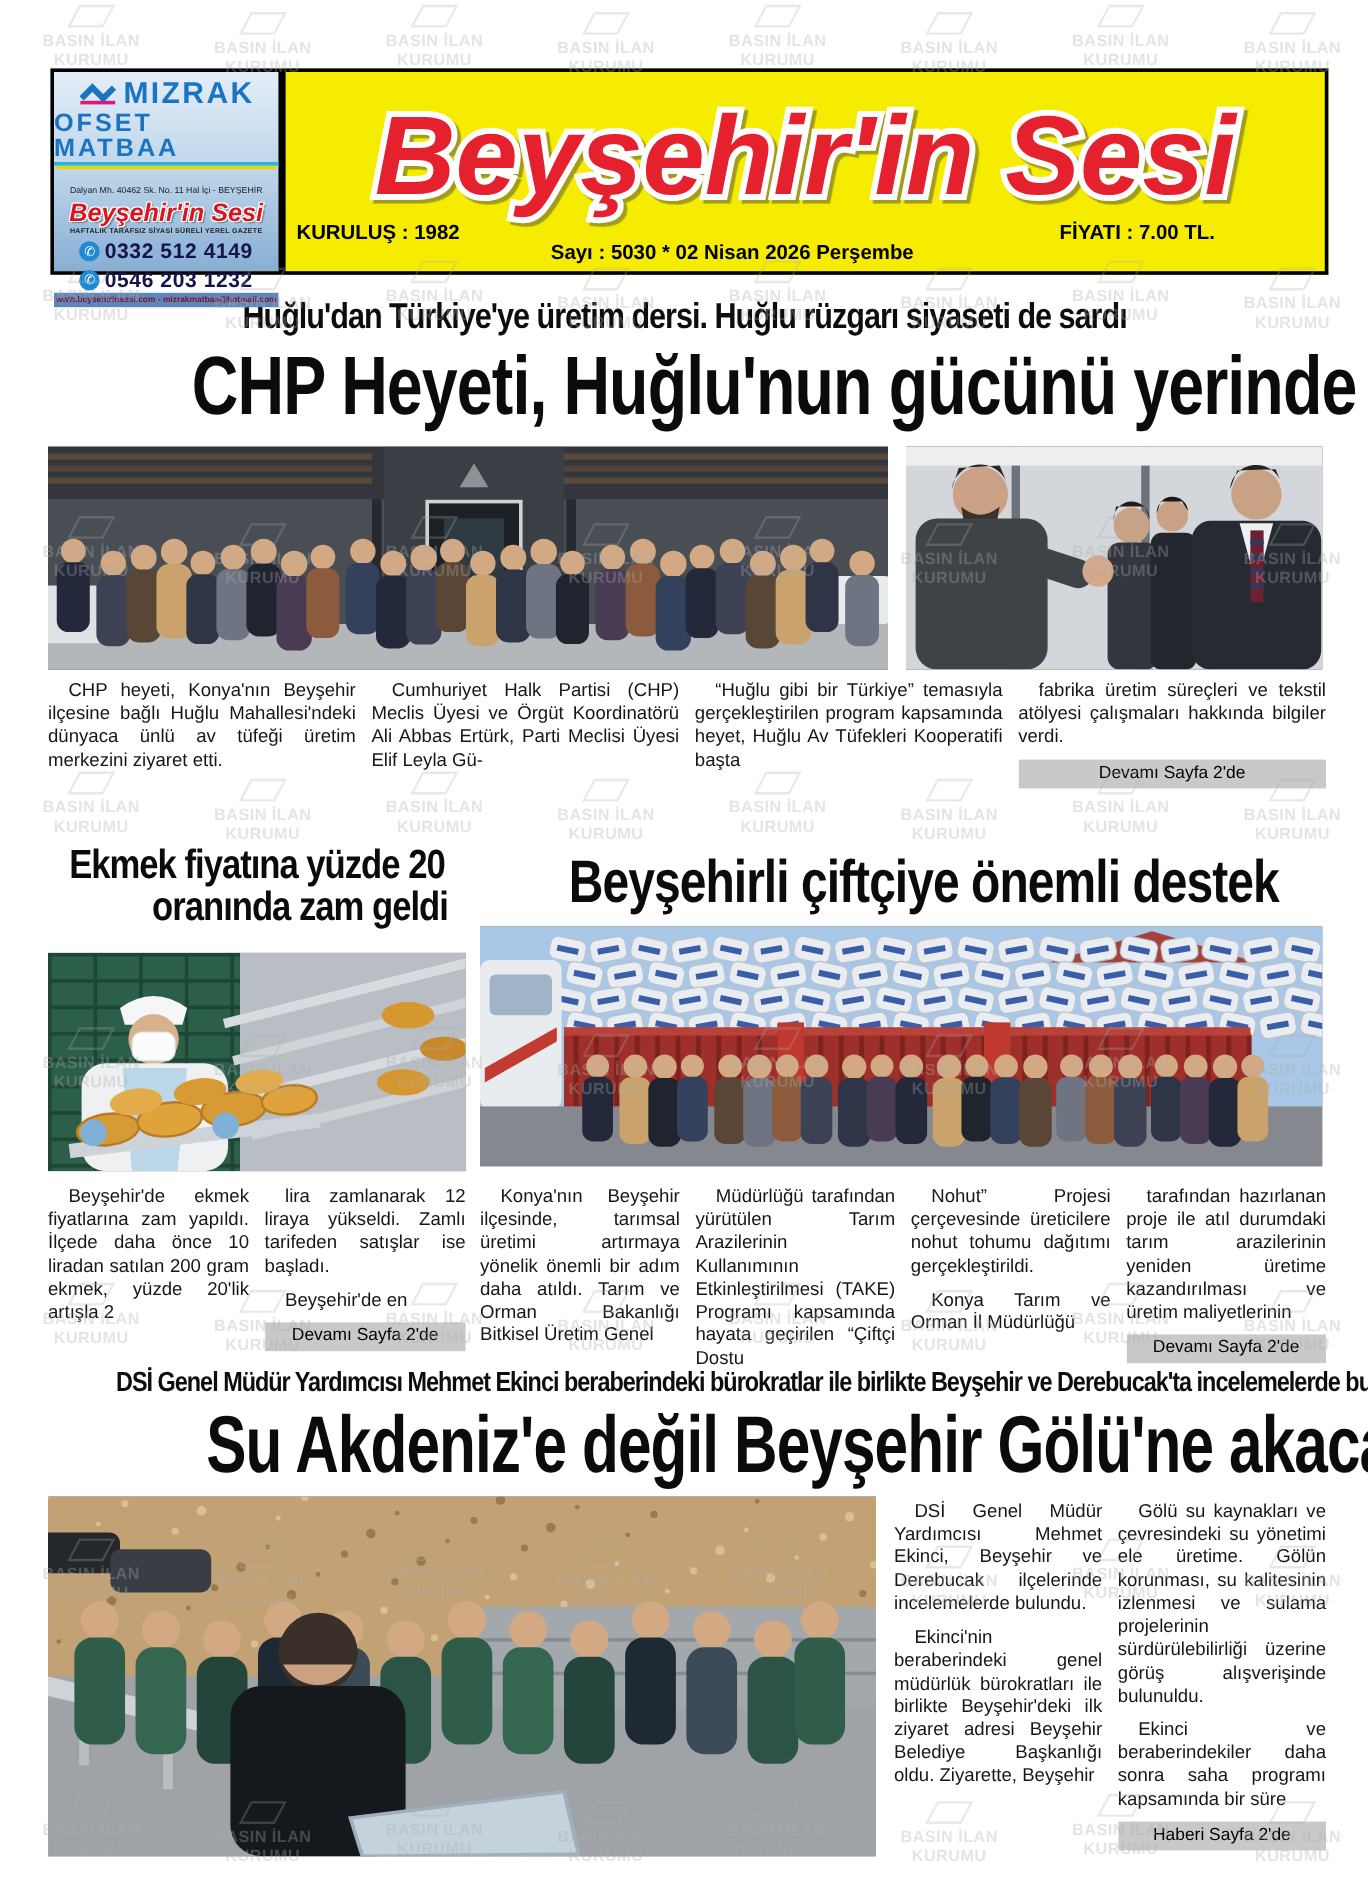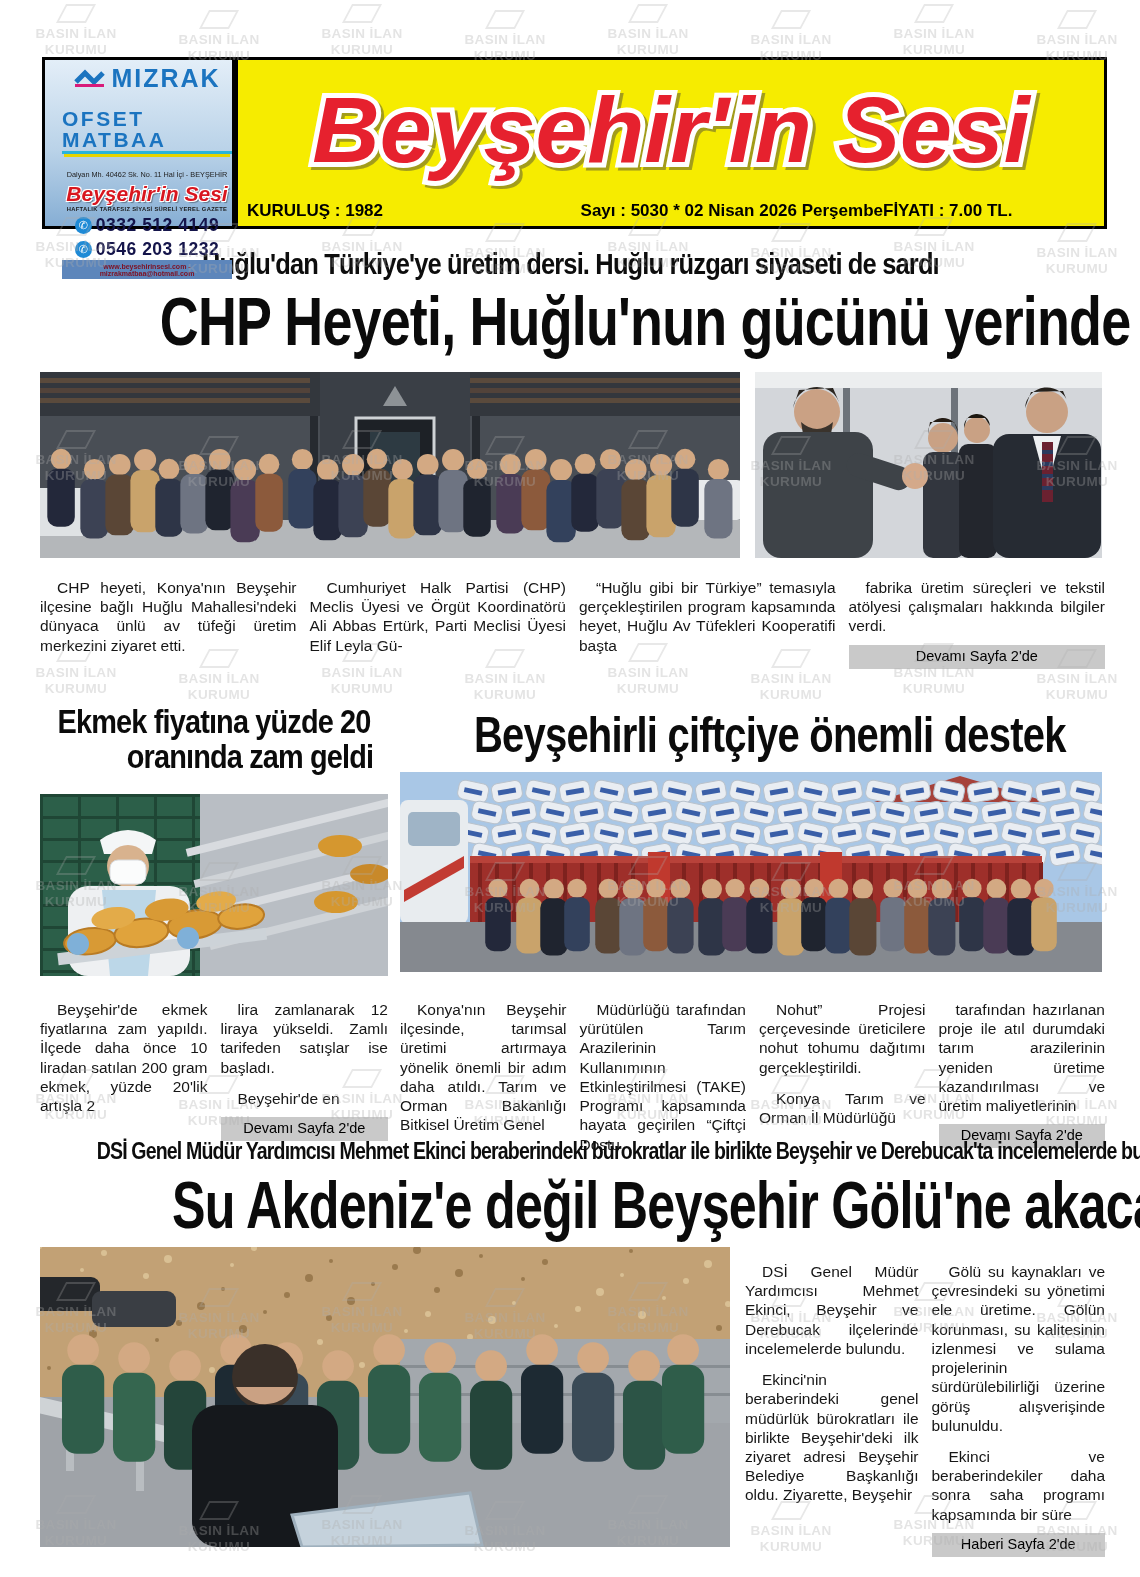--- a/index.html
+++ b/index.html
@@ -17,25 +17,25 @@
   .wm .wm-cube {
     display:block; width:26px; height:15px; margin:0 auto 3px;
     border:2px solid rgba(172,172,172,.28); transform:skewX(-28deg);
   }
 
   
   .logo-box {
     position:absolute; left:42px; top:57px; width:193px; height:172px;
     border:3px solid #000; box-sizing:border-box;
     background:linear-gradient(180deg,#e3eef8 0%,#b9d2e8 55%,#86aed4 100%);
-    display:flex; flex-direction:column; align-items:center; z-index:5;padding-left:17px;
+    display:flex; flex-direction:column; align-items:center; z-index:5;
   }
   .brand-row { display:flex; align-items:center; gap:4px; margin-top:6px; }
   .brand-top { font-weight:bold; font-size:25px; color:#1b74c0; letter-spacing:2px; line-height:1; }
-  .brand-bottom { font-weight:bold; font-size:21px; color:#1b74c0; letter-spacing:2.5px; line-height:1; margin-top:17px;
+  .brand-bottom { font-weight:bold; font-size:21px; color:#1b74c0; letter-spacing:2.5px; line-height:1; margin-top:1px;
     border-bottom:3px solid #2ab4dc; box-shadow:0 5px 0 -2px #e8d400; padding-bottom:1px;}
   .logo-address { font-size:7.3px; color:#222; margin-top:16px; white-space:nowrap; }
   .logo-paper {
     font-weight:bold; font-style:italic; font-size:21px; color:#d8161f; margin-top:4px; line-height:1;
     text-shadow:-1px -1px 0 #fff, 1px -1px 0 #fff, -1px 1px 0 #fff, 1px 1px 0 #fff, 2px 2px 1px rgba(0,0,0,.35);
   }
   .logo-tagline { font-size:5.8px; font-weight:bold; color:#1a1a1a; margin-top:2px; letter-spacing:.3px; }
   .phone-row { display:flex; align-items:center; gap:4px; margin-top:3px; }
   .phone-ico {
     width:17px; height:17px; border-radius:50%; background:#1e8ad6; color:#fff;
@@ -50,21 +50,21 @@
   .masthead {
     position:absolute; left:235px; top:57px; width:872px; height:172px;
     border:3px solid #000; box-sizing:border-box; background:#f6ec00; z-index:4;
   }
   .masthead-title-svg { position:absolute; left:0; top:2px; width:100%; height:130px; }
   .masthead-info {
     position:absolute; left:0; bottom:5px; width:100%; display:flex;
     font-weight:bold; font-size:17px; color:#000;
   }
   .mi-left { padding-left:9px; flex:1; text-align:left; }
-  .mi-center { flex:2; text-align:right; }
+  .mi-center { flex:2; text-align:left;margin-top:17px; }
   .mi-right { padding-right:9px; flex:1; text-align:left; }
 
   
   .kicker1 { position:absolute; left:0; top:247px; width:100%; text-align:center; font-weight:bold;
     font-size:30px; color:#0d0d0d; }
   .headline1 { position:absolute; left:0; top:282px; width:100%; text-align:center; font-weight:bold;
     font-size:69px; color:#0b0b0b; }
   .cond { display:inline-block; white-space:nowrap; transform-origin:center; letter-spacing:-1px; }
   .sx85 { transform:scaleX(.85); } .sx78 { transform:scaleX(.78); }
   .sx80 { transform:scaleX(.80); } .sx75 { transform:scaleX(.75); }
@@ -84,21 +84,21 @@
   .photo svg { display:block; }
   #photo-chp-group  { left:40px;  top:372px;  width:700px; height:186px; }
   #photo-chp-talk   { left:755px; top:372px;  width:347px; height:186px; }
   #photo-bread      { left:40px;  top:794px;  width:348px; height:182px; }
   #photo-truck      { left:400px; top:772px;  width:702px; height:200px; }
   #photo-dsi        { left:40px;  top:1247px; width:690px; height:300px; }
 
   
   .cols { position:absolute; display:flex; gap:13px; }
   .col { flex:1; font-size:15.5px; line-height:1.24; text-align:justify; color:#161616; }
-  .col p { margin:12px 0 9px; text-indent:17px; }
+  .col p { margin:0 0 9px; text-indent:17px; }
   #cols-story1 { left:40px; top:566px; width:1065px; }
   #cols-bread  { left:40px; top:988px; width:348px; }
   #cols-ciftci { left:400px; top:988px; width:705px; }
   #cols-dsi    { left:745px; top:1250px; width:360px; }
   .more-box {
     background:#c9c9c9; color:#000; font-weight:normal; font-size:14.5px;
     text-align:center; padding:3px 4px; margin-top:2px;
   }
 </style>
 </head>

